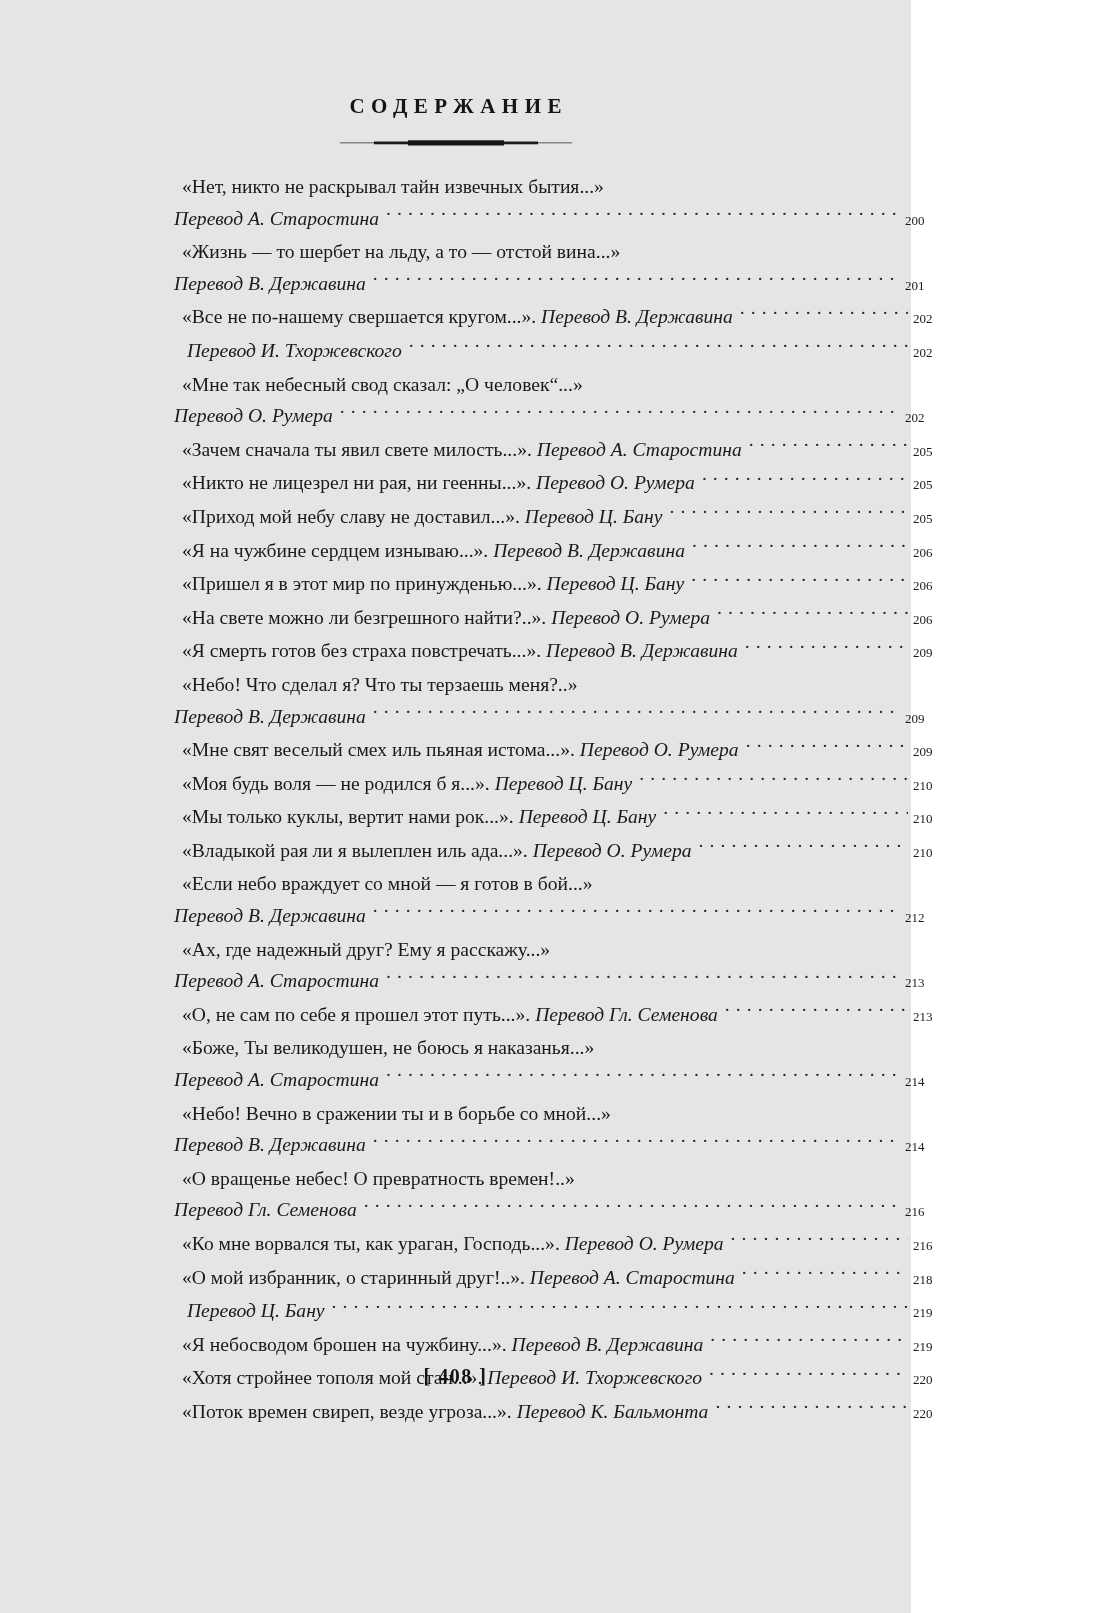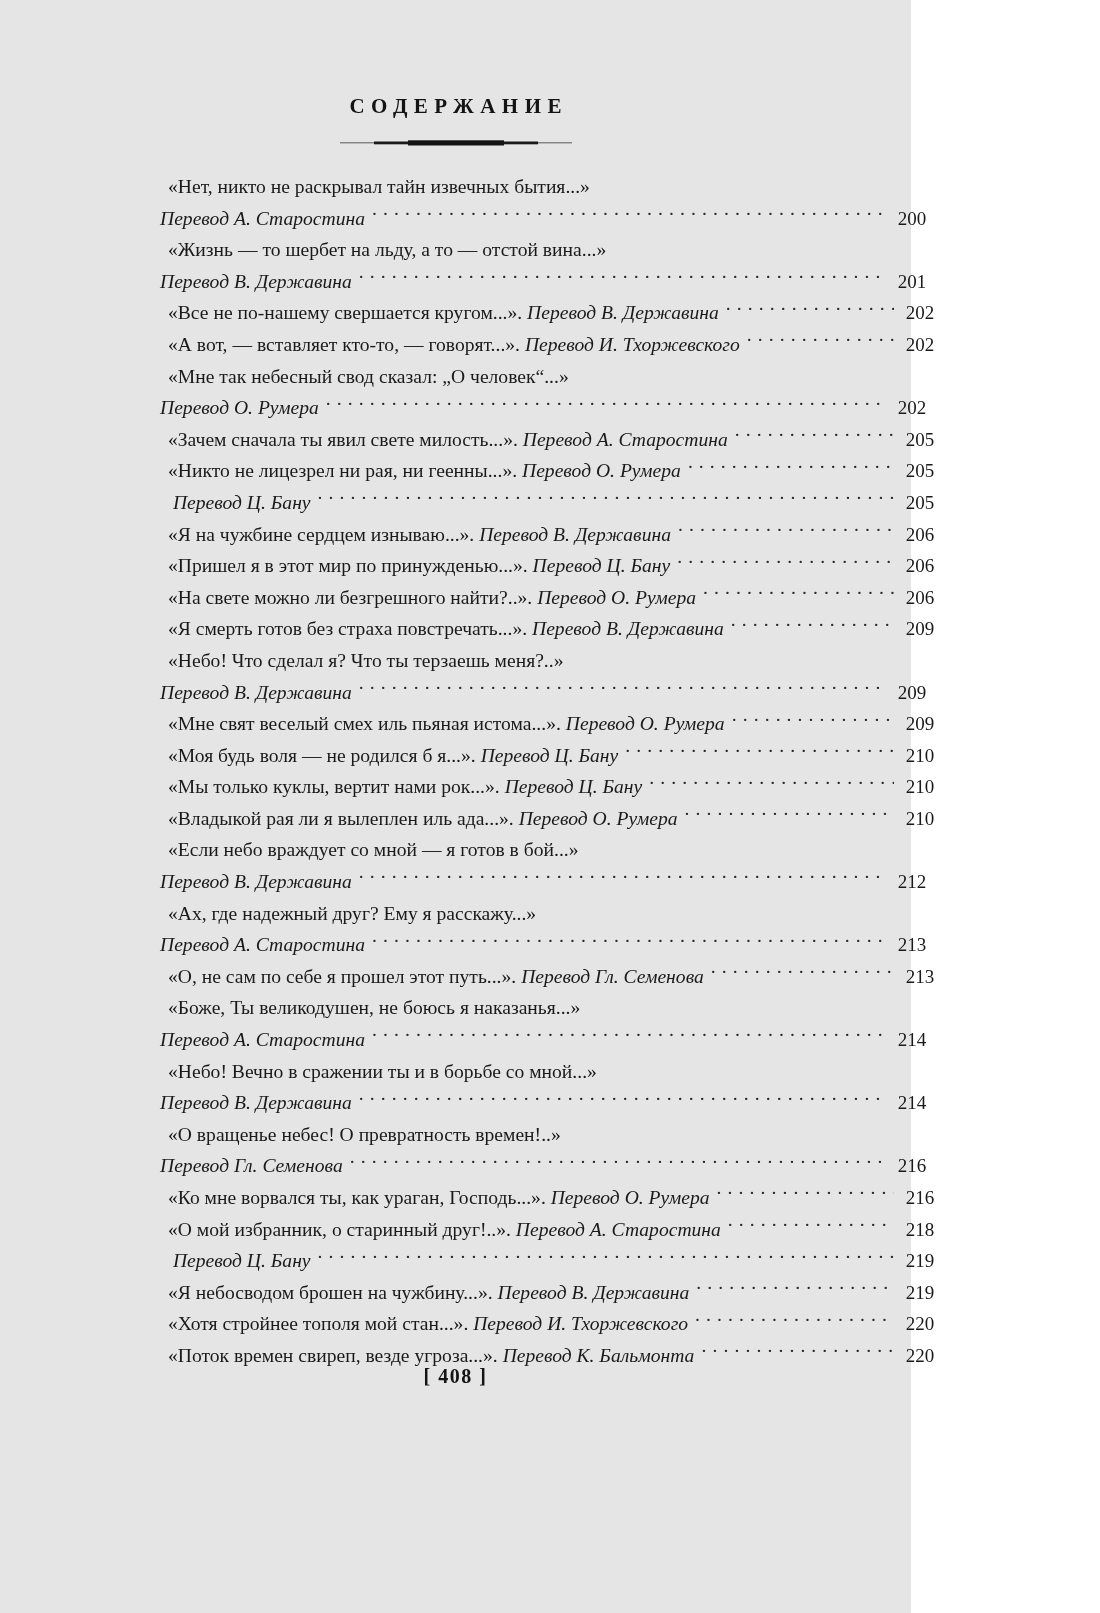--- a/index.html
+++ b/index.html
@@ -44,21 +44,21 @@
     margin: 17px auto 0 auto;
     display: block;
   }
 
   
   .toc-list {
     margin: 0;
     padding: 0;
     list-style: none;
     position: absolute;
-    left: 160px;
+    left: 174px;
     top: 171px;
     width: 773px;
   }
 
   .entry {
     margin: 0;
     padding: 0;
   }
 
   
@@ -109,23 +109,23 @@
     bottom: 0;
     white-space: nowrap;
     font-size: 19.6px;
     letter-spacing: 0.6px;
     color: #2a2a2a;
   }
 
   .pageno {
     flex: 0 0 auto;
     width: 42px;
-    text-align: center;
+    text-align: left;
     font-style: normal;
-    font-size: 19px;
+    font-size: 13px;
   }
 
   
   .folio {
     position: absolute;
     left: 0;
     right: 0;
     top: 1365px;
     text-align: center;
     font-size: 20px;
@@ -174,21 +174,20 @@
         <div class="line title-line">
           <span class="poem">«Все не по-нашему свершается кругом...».</span>
           <span class="sep"> </span>
           <span class="translator">Перевод В. Державина</span>
           <span class="leader"></span>
           <span class="pageno">202</span>
         </div>
       </li>
       <li class="entry">
         <div class="line title-line">
-          <span class="poem">«А вот, — вставляет кто-то, — говорят...».</span>
           <span class="sep"> </span>
           <span class="translator">Перевод И. Тхоржевского</span>
           <span class="leader"></span>
           <span class="pageno">202</span>
         </div>
       </li>
       <li class="entry">
         <div class="line title-line">
           <span class="poem">«Мне так небесный свод сказал: „О человек“...»</span>
         </div>
@@ -211,20 +210,21 @@
         <div class="line title-line">
           <span class="poem">«Никто не лицезрел ни рая, ни геенны...».</span>
           <span class="sep"> </span>
           <span class="translator">Перевод О. Румера</span>
           <span class="leader"></span>
           <span class="pageno">205</span>
         </div>
       </li>
       <li class="entry">
         <div class="line title-line">
+          <span class="poem">«Приход мой небу славу не доставил...».</span>
           <span class="sep"> </span>
           <span class="translator">Перевод Ц. Бану</span>
           <span class="leader"></span>
           <span class="pageno">205</span>
         </div>
       </li>
       <li class="entry">
         <div class="line title-line">
           <span class="poem">«Я на чужбине сердцем изнываю...».</span>
           <span class="sep"> </span>

